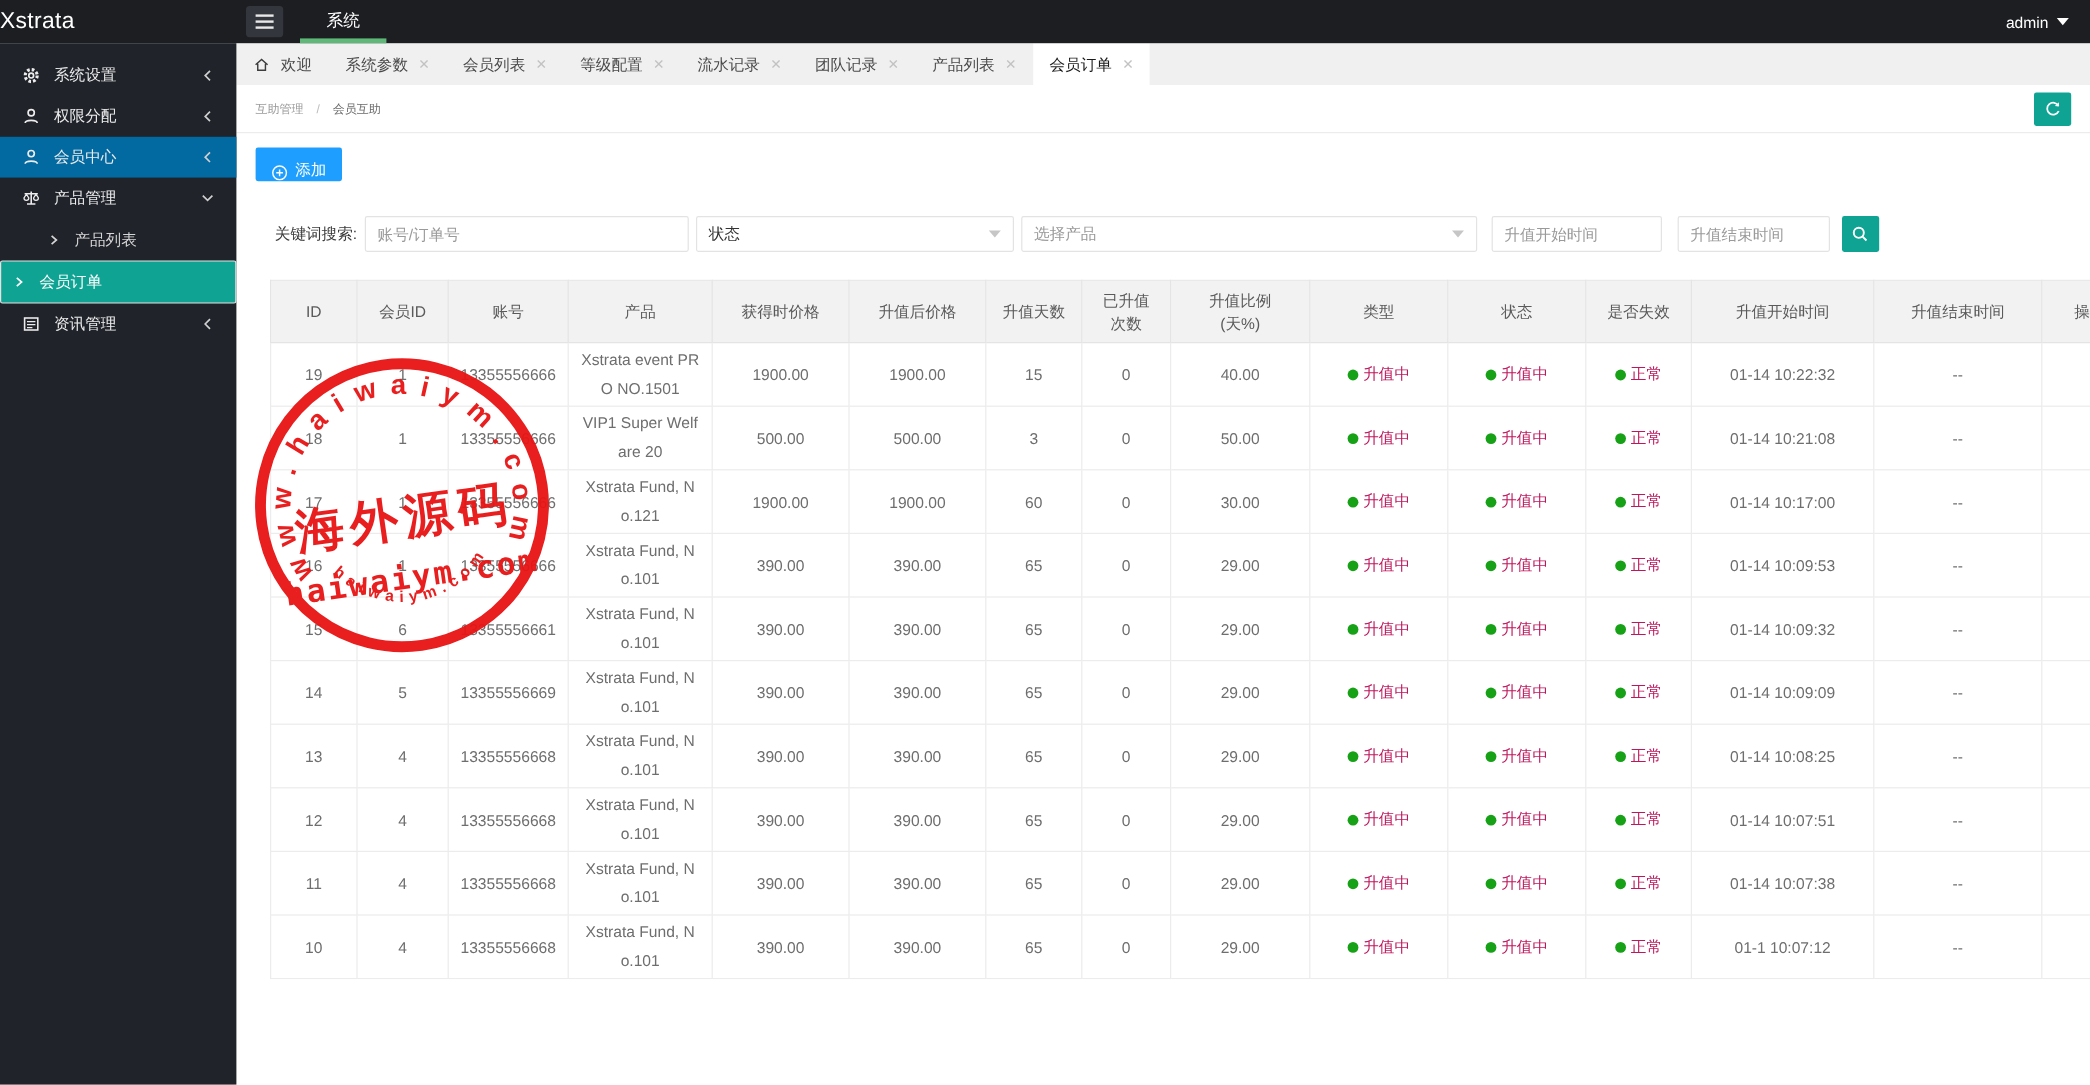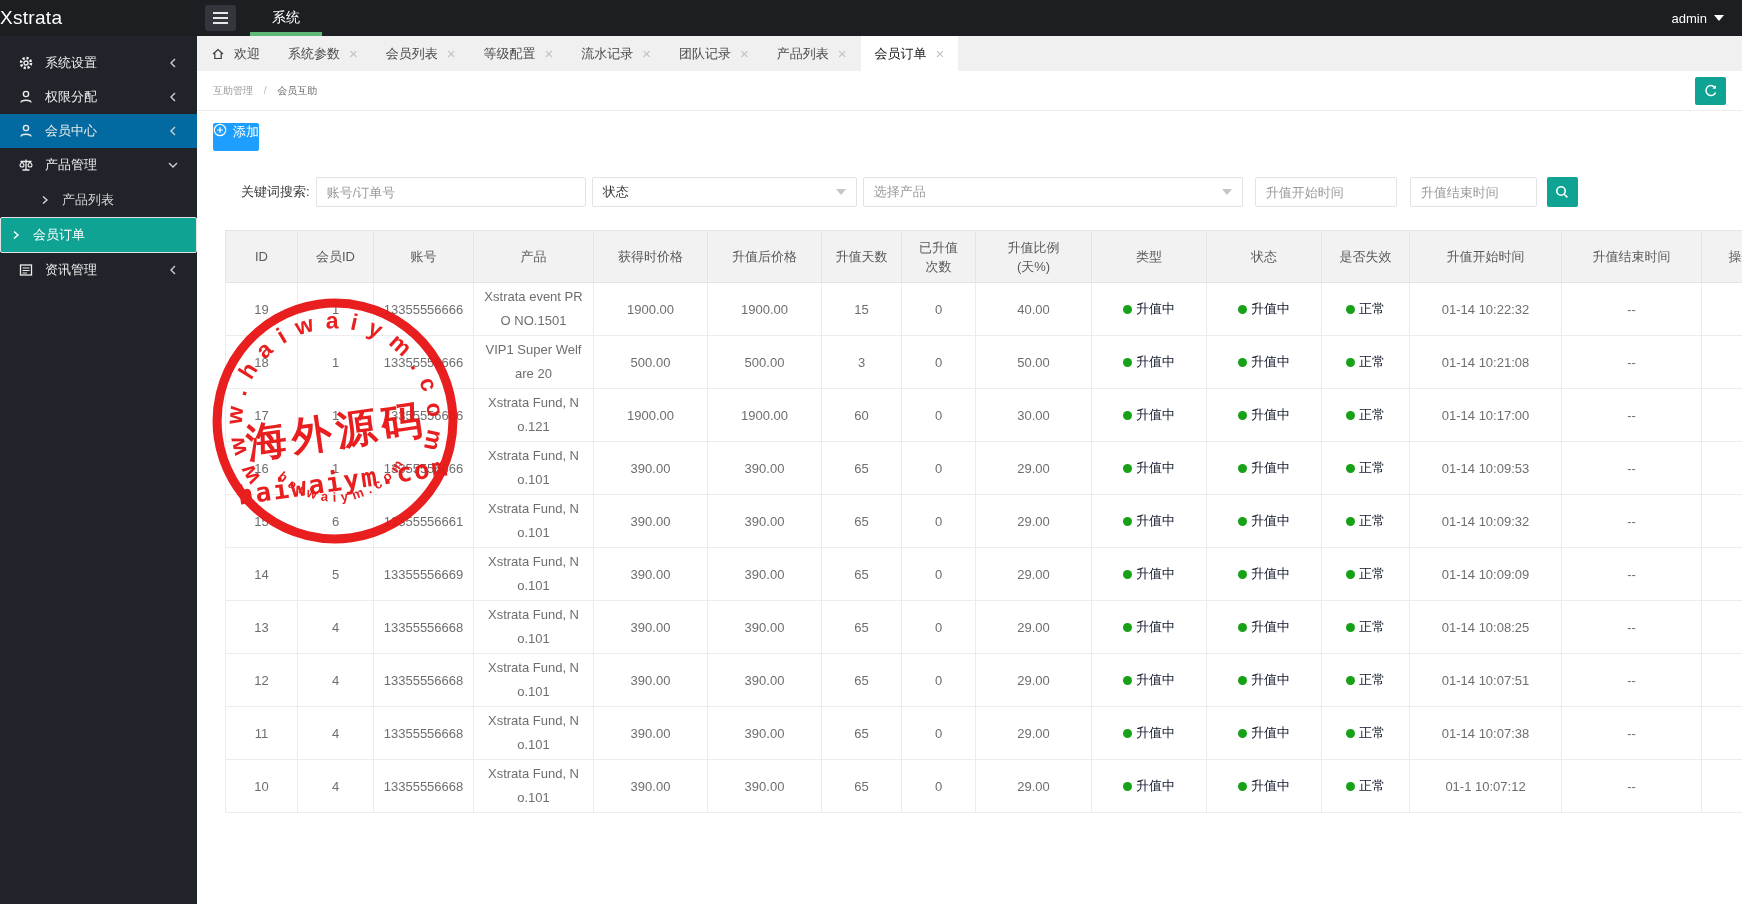--- a/index.html
+++ b/index.html
@@ -34,43 +34,43 @@
   .tab { display:flex; align-items:center; gap:9px; padding:0 14px; font-size:13px; color:#4a4a4a; cursor:pointer; white-space:nowrap; }
   .tab .tab-x { color:#c2c2c2; font-size:15px; line-height:1; }
   .tab.active { background:#fff; color:#1a1a1a; }
 
   .crumb-row { height:40px; background:#fff; border-bottom:1px solid #ececec; display:flex; align-items:center; padding:0 16px; }
   .crumb { color:#9a9a9a; font-size:10px; }
   .crumb .cur { color:#6b6b6b; }
   .crumb .sep { margin:0 8px; color:#bbb; }
   .refresh-btn { margin-left:auto; width:31px; height:28px; background:#0fa393; border:none; border-radius:2px; display:flex; align-items:center; justify-content:center; cursor:pointer; }
 
-  .add-btn { margin:12px 0 0 16px; height:28px; padding:0 0; background:#1E9FFF; color:#fff; border:none; border-radius:2px; font-size:13px; display:inline-flex; align-items:flex-start; gap:6px; cursor:pointer; }
-
-  .filter-row { margin:26px 0 0 44px; display:flex; align-items:center; }
+  .add-btn { margin:12px 0 0 16px; height:28px; padding:0 13px; background:#1E9FFF; color:#fff; border:none; border-radius:2px; font-size:13px; display:inline-flex; align-items:flex-end; gap:6px; cursor:pointer; }
+
+  .filter-row { margin:26px 0 0 32px; display:flex; align-items:center; }
   .filter-label { color:#3a3a3a; font-size:13px; margin-right:6px; }
   .f-input { height:30px; border:1px solid #e3e3e3; border-radius:2px; padding:0 10px; font-size:13px; color:#333; outline:none; }
   .f-input::placeholder { color:#9a9a9a; }
   .kw { width:270px; }
   .sel { height:30px; border:1px solid #e3e3e3; border-radius:2px; padding:0 10px; display:flex; align-items:center; cursor:pointer; background:#fff; position:relative; }
   .sel .caret { position:absolute; right:10px; width:0; height:0; border-left:5px solid transparent; border-right:5px solid transparent; border-top:6px solid #c6c6c6; }
   .sel-status { width:265px; margin-left:6px; color:#333; }
   .sel-product { width:380px; margin-left:6px; color:#999; }
   .dt-start { width:142px; margin-left:12px; }
   .dt-end { width:127px; margin-left:13px; }
   .search-btn { margin-left:10px; width:31px; height:30px; background:#0fa393; border:none; border-radius:2px; display:flex; align-items:center; justify-content:center; cursor:pointer; }
 
   
   .table-wrap { margin:23px 0 0 28px; width:1517px; overflow:hidden; }
   table { border-collapse:collapse; table-layout:fixed; width:1556px; }
   th, td { border:1px solid #ececec; text-align:center; font-weight:normal; }
   th { background:#f2f2f2; border-color:#e4e4e4; color:#5a5a5a; height:52px; font-size:13px; line-height:19px; padding:0 4px; }
   td { height:53px; color:#6e6e6e; font-size:13px; padding:0 6px; }
   td.wrap { word-break:break-all; line-height:24px; padding:0 10px; }
-  .status-green { color:#0f172a; white-space:nowrap; }
+  .status-green { color:#be185d; white-space:nowrap; }
   .dot { display:inline-block; width:9px; height:9px; border-radius:50%; background:#16a116; margin-right:4px; vertical-align:-1px; }
 
   
   .stamp { position:absolute; left:206px; top:292px; width:258px; height:258px; z-index:40; opacity:.95; transform:rotate(-8deg); pointer-events:none; }
   .stamp text, .stamp textPath { fill:#e81414; }
 </style>
 </head>
 <body>
 
 <header class="topbar">

